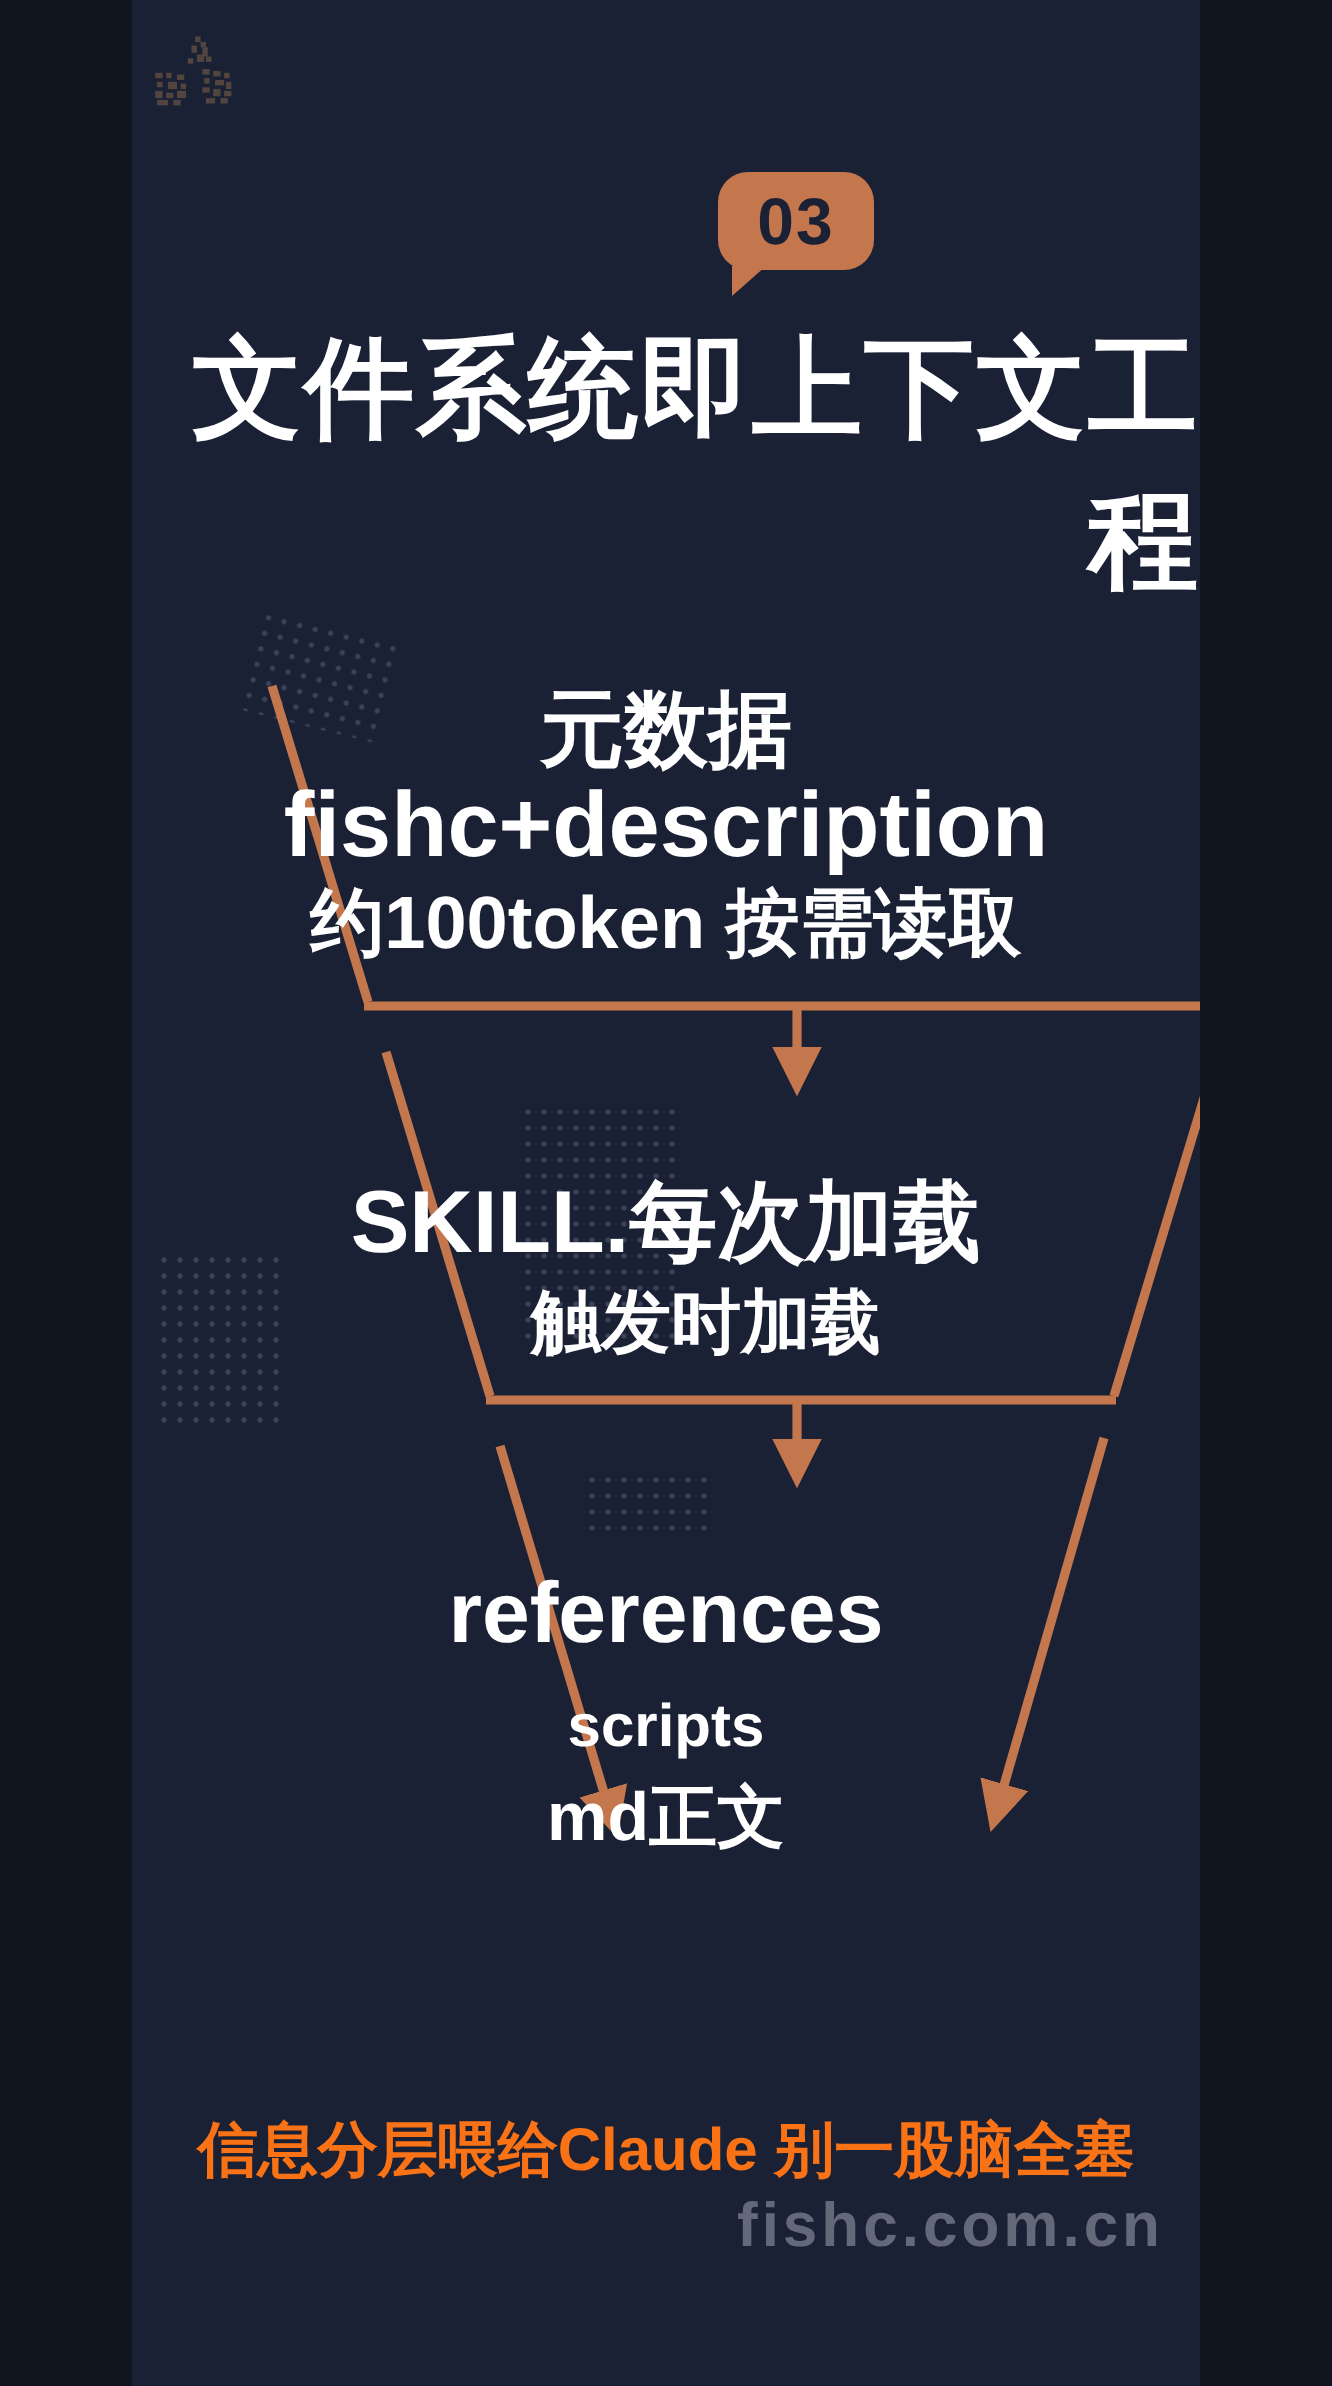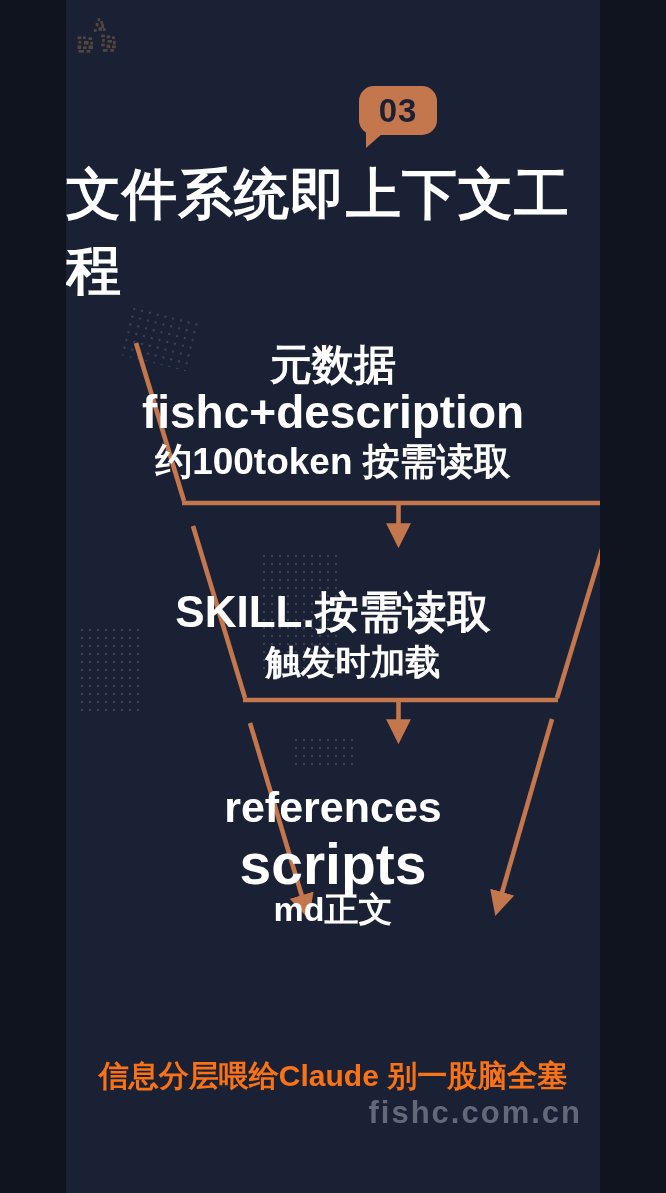--- a/index.html
+++ b/index.html
@@ -28,35 +28,35 @@
   }
   .badge::after{
     content:"";position:absolute;left:7px;bottom:-13px;
     width:0;height:0;border-top:15px solid #C4764D;border-right:17px solid transparent;
   }
   .badge span{
     font-size:33px;font-weight:800;color:#1B2134;letter-spacing:1px;line-height:1;
   }
   .title{
     position:absolute;left:0;right:0;top:156px;margin:0;
-    text-align:left;font-size:55px;line-height:76px;font-weight:900;
+    text-align:right;font-size:55px;line-height:76px;font-weight:900;
     letter-spacing:1px;color:#FFFFFF;
   }
   .funnel-svg{position:absolute;left:0;top:0;width:666px;height:1193px;}
   .tline{
     position:absolute;left:0;right:0;text-align:center;color:#FFFFFF;
     white-space:nowrap;
   }
   .t1a{top:341px;font-size:42px;line-height:48px;font-weight:700;}
   .t1b{top:388px;font-size:46px;line-height:48px;font-weight:700;}
   .t1c{top:440px;font-size:37px;line-height:44px;font-weight:600;}
   .t2a{top:587px;font-size:44px;line-height:50px;font-weight:700;}
   .t2b{top:641px;font-size:35px;line-height:42px;font-weight:600;margin-left:40px;}
   .t3a{top:782px;font-size:43px;line-height:50px;font-weight:700;}
-  .t3b{top:839px;font-size:57px;line-height:50px;font-weight:700;}
+  .t3b{top:839px;font-size:30px;line-height:50px;font-weight:700;}
   .t3c{top:888px;font-size:34px;line-height:42px;font-weight:600;}
   .caption{
     position:absolute;left:0;right:0;top:1056px;text-align:center;
     font-size:30px;line-height:40px;font-weight:600;color:#f97316;white-space:nowrap;
   }
   .watermark{
     position:absolute;right:18px;top:1092px;text-align:center;
     font-size:31px;line-height:42px;font-weight:700;letter-spacing:2px;
     color:rgba(145,150,164,0.62);white-space:nowrap;
   }
@@ -128,21 +128,21 @@
       <path d="M332.5,702 L332.5,738" marker-end="url(#ah)"></path>
       <path d="M184,723 L241,913" marker-end="url(#ah)"></path>
       <path d="M486,719 L431,910" marker-end="url(#ah)"></path>
     </g>
   </svg>
 
   <div class="tline t1a">元数据</div>
   <div class="tline t1b">fishc+description</div>
   <div class="tline t1c">约100token 按需读取</div>
 
-  <div class="tline t2a">SKILL.按需读取</div>
+  <div class="tline t2a">SKILL.每次加载</div>
   <div class="tline t2b">触发时加载</div>
 
   <div class="tline t3a">references</div>
   <div class="tline t3b">scripts</div>
   <div class="tline t3c">md正文</div>
 
   <div class="caption">信息分层喂给Claude 别一股脑全塞</div>
 
   <div class="watermark">fishc.com.cn</div>
 

